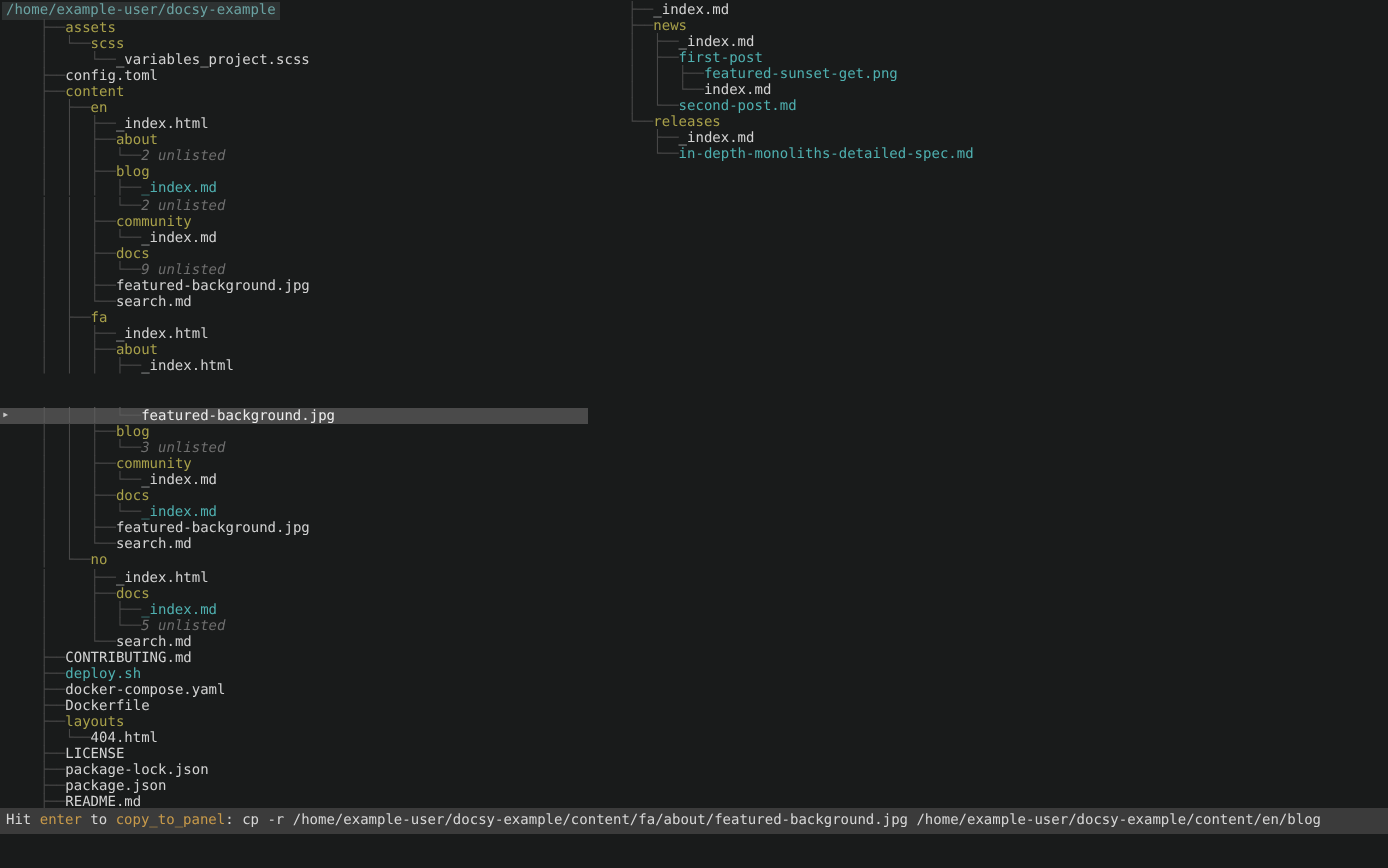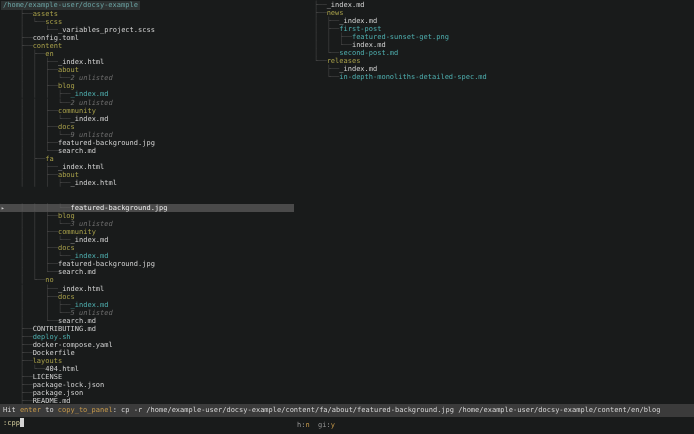--- a/index.html
+++ b/index.html
@@ -61,14 +61,13 @@
     </section>
 
     <section class="panel">
       <div class="tree" id="right-tree"><div class="line"><span class="branch">├──</span><span class="n file">_index.md</span></div><div class="line"><span class="branch">├──</span><span class="n dir">news</span></div><div class="line"><span class="branch">│  ├──</span><span class="n file">_index.md</span></div><div class="line"><span class="branch">│  ├──</span><span class="n new">first-post</span></div><div class="line"><span class="branch">│  │  ├──</span><span class="n new">featured-sunset-get.png</span></div><div class="line"><span class="branch">│  │  └──</span><span class="n file">index.md</span></div><div class="line"><span class="branch">│  └──</span><span class="n new">second-post.md</span></div><div class="line"><span class="branch">└──</span><span class="n dir">releases</span></div><div class="line"><span class="branch">   ├──</span><span class="n file">_index.md</span></div><div class="line"><span class="branch">   └──</span><span class="n new">in-depth-monoliths-detailed-spec.md</span></div></div>
     </section>
 
   </div>
 
   <div class="status"><span>Hit</span> <span class="kw">enter</span> <span>to</span> <span class="kw">copy_to_panel</span><span>:</span> <span>cp -r /home/example-user/docsy-example/content/fa/about/featured-background.jpg /home/example-user/docsy-example/content/en/blog</span></div>
 
-  <div class="inputrow"><span>:cpp</span><span class="cursor"></span><span class="flags" id="flags"><span>h:</span><span class="flag-val">n</span>  <span>gi:</span><span class="flag-val">y</span></span></div>
 </div>
 
 </body></html>

